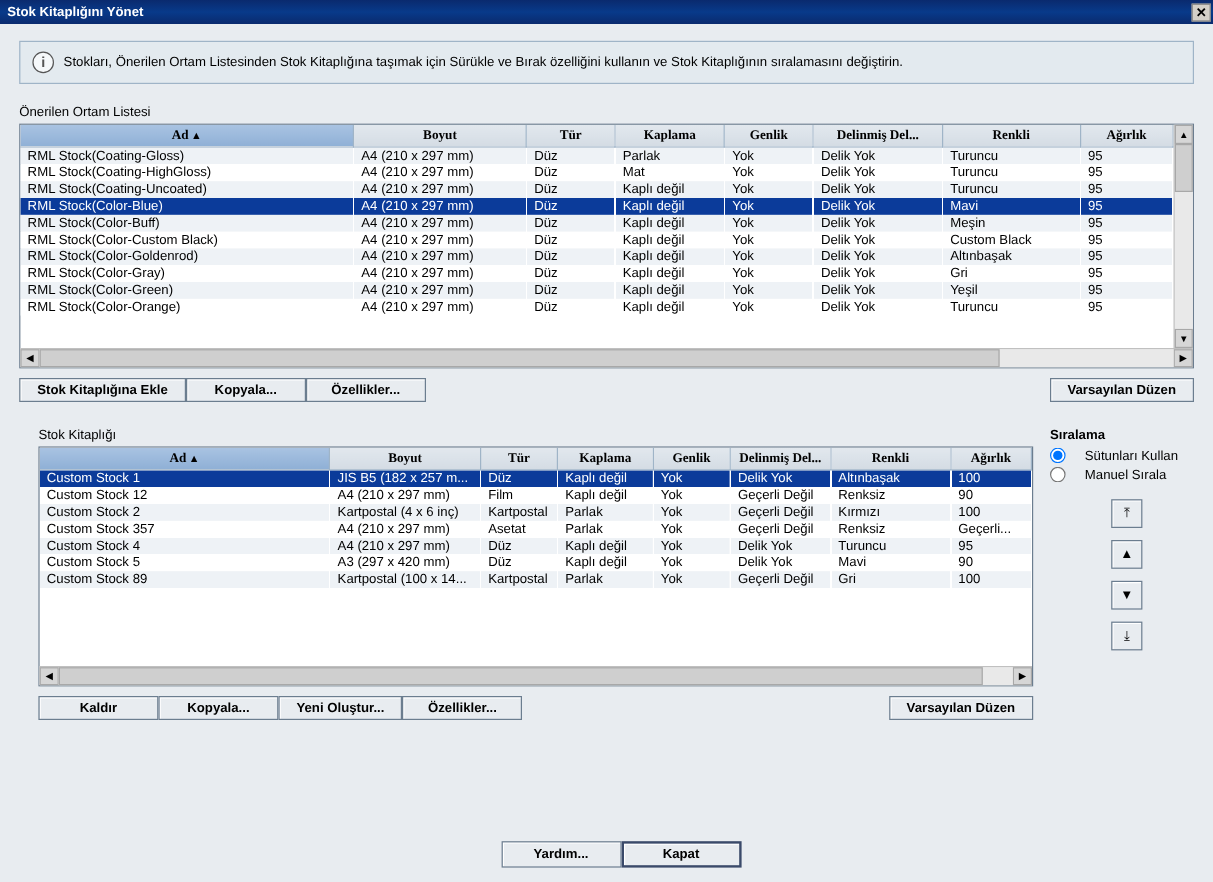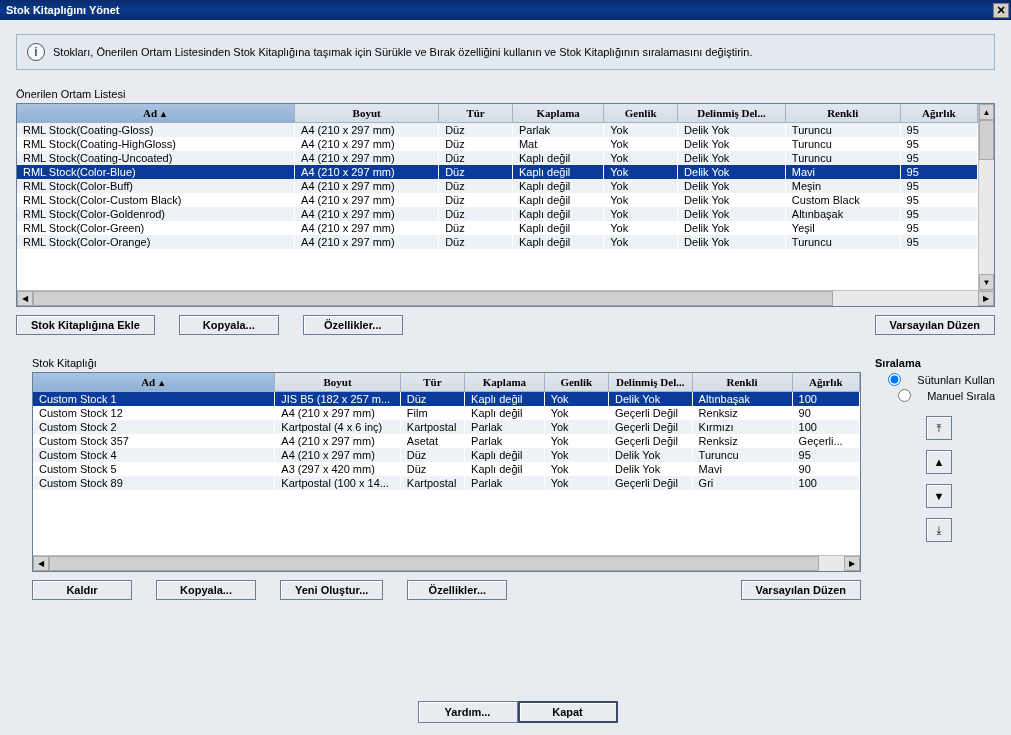--- a/index.html
+++ b/index.html
@@ -92,21 +92,21 @@
   .vscroll .thumb { position: absolute; top: 0; left: 0; right: 0; height: 40px; background: #cfcfcf; border: 1px solid #a8a8a8; }
   .hscroll {
     height: 16px; background: #e0e0e0;
     border-top: 1px solid #c0c0c0;
     display: flex;
   }
   .hscroll .arrow { width: 16px; height: 100%; background: #d6d6d6; border: 1px solid #a8a8a8; display: flex; align-items: center; justify-content: center; font-size: 8px; }
   .hscroll .track { flex: 1; background: #e9e9e9; position: relative; }
   .hscroll .thumb { position: absolute; top: 0; bottom: 0; left: 0; width: 340px; background: #cfcfcf; border: 1px solid #a8a8a8; }
   .button-row {
-    display: flex; gap: 24px; margin-top: 8px;
+    display: flex; gap: 0; margin-top: 8px;
   }
   .spacer { flex: 1; }
   button.ui-btn {
     background: #e8ecf0;
     border: 1px solid #6b7d8f;
     box-shadow: inset 1px 1px 0 #fff;
     padding: 3px 14px;
     min-width: 100px;
     font-size: 11px;
     font-family: inherit;
@@ -117,21 +117,21 @@
     border: 2px solid #3a4a6a;
   }
   .lower-area {
     display: flex; gap: 14px; align-items: flex-start; margin-top: 22px; padding-left: 16px;
   }
   .lib-left { flex: 1; }
   .lib-right { width: 120px; }
   .lib-scroll-body { height: 182px; overflow: hidden; flex: 1; }
   .sort-group { margin-bottom: 14px; }
   .sort-group .group-title { font-weight: bold; margin-bottom: 4px; }
-  .radio-row { display: flex; align-items: center; gap: 16px; margin-bottom: 3px; justify-content: flex-end; }
+  .radio-row { display: flex; align-items: center; gap: 16px; margin-bottom: 3px; }
   .radio-row input { margin: 0; }
   .sort-controls { display: flex; flex-direction: column; gap: 10px; align-items: center; padding-left: 8px; }
   .sq-btn {
     width: 26px; height: 24px;
     border: 1px solid #6b7d8f;
     background: #e8ecf0;
     box-shadow: inset 1px 1px 0 #fff;
     display: flex; align-items: center; justify-content: center;
     font-size: 11px; cursor: pointer;
   }
@@ -243,20 +243,30 @@
                 <td>95</td>
               </tr>
               <tr>
                 <td>RML Stock(Color-Goldenrod)</td>
                 <td>A4 (210 x 297 mm)</td>
                 <td>Düz</td>
                 <td>Kaplı değil</td>
                 <td>Yok</td>
                 <td>Delik Yok</td>
                 <td>Altınbaşak</td>
+                <td>95</td>
+              </tr>
+              <tr>
+                <td>RML Stock(Color-Gray)</td>
+                <td>A4 (210 x 297 mm)</td>
+                <td>Düz</td>
+                <td>Kaplı değil</td>
+                <td>Yok</td>
+                <td>Delik Yok</td>
+                <td>Gri</td>
                 <td>95</td>
               </tr>
               <tr>
                 <td>RML Stock(Color-Green)</td>
                 <td>A4 (210 x 297 mm)</td>
                 <td>Düz</td>
                 <td>Kaplı değil</td>
                 <td>Yok</td>
                 <td>Delik Yok</td>
                 <td>Yeşil</td>

